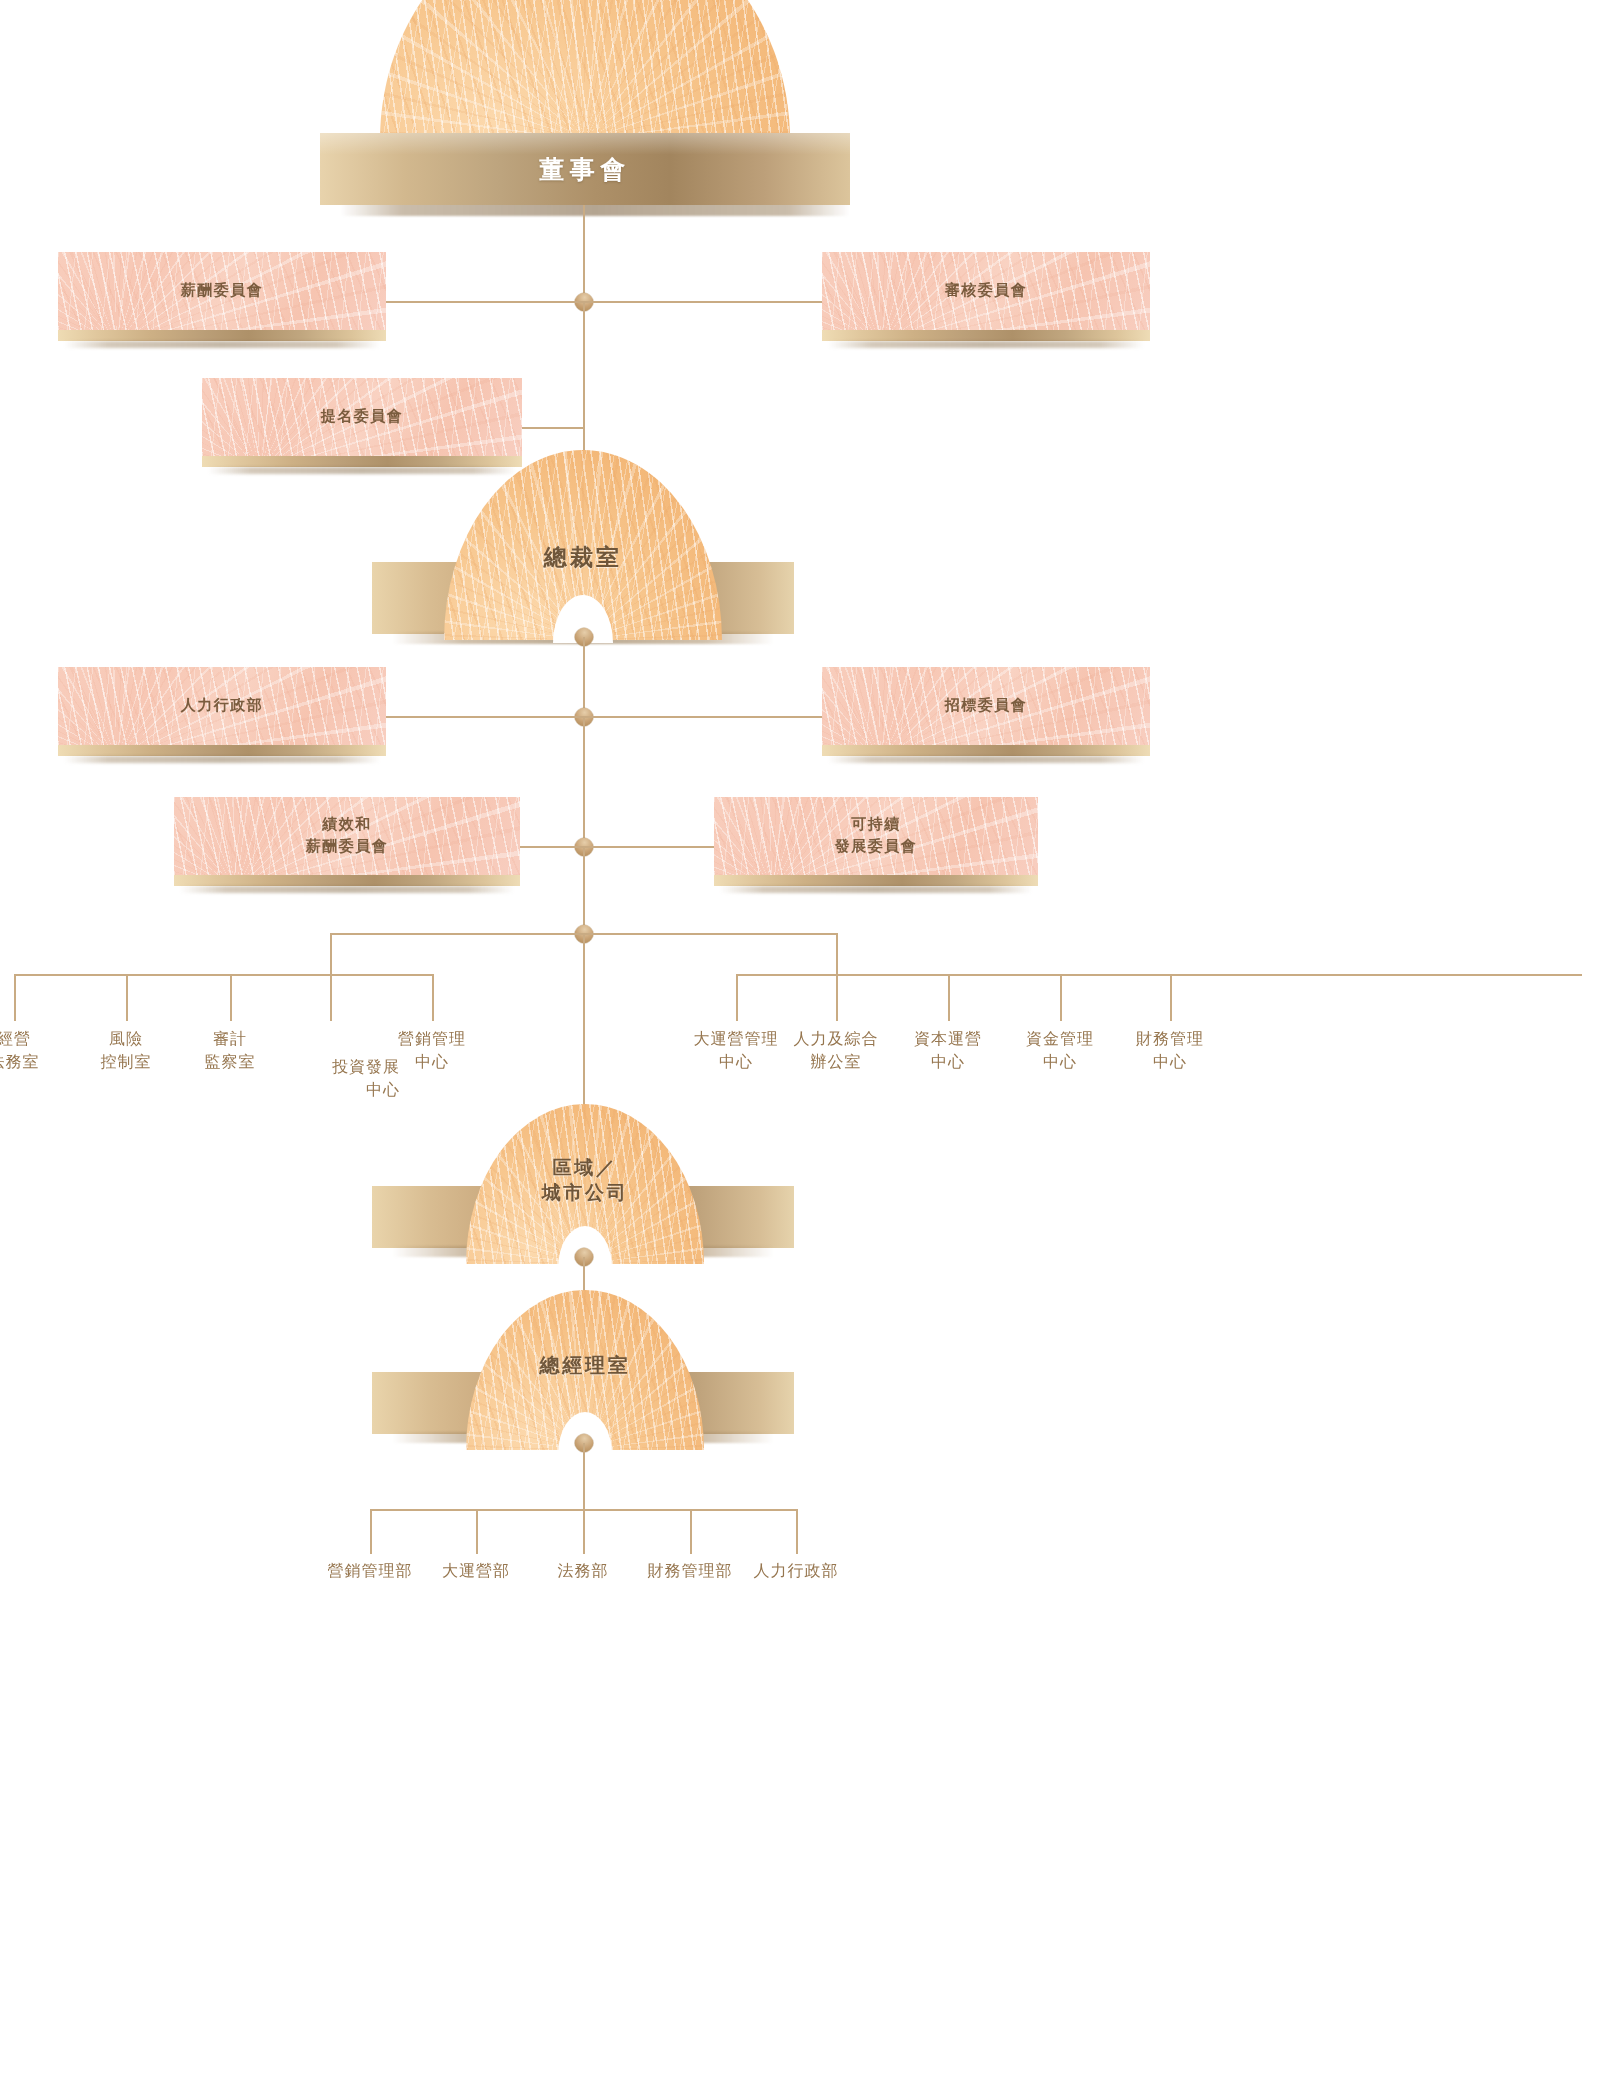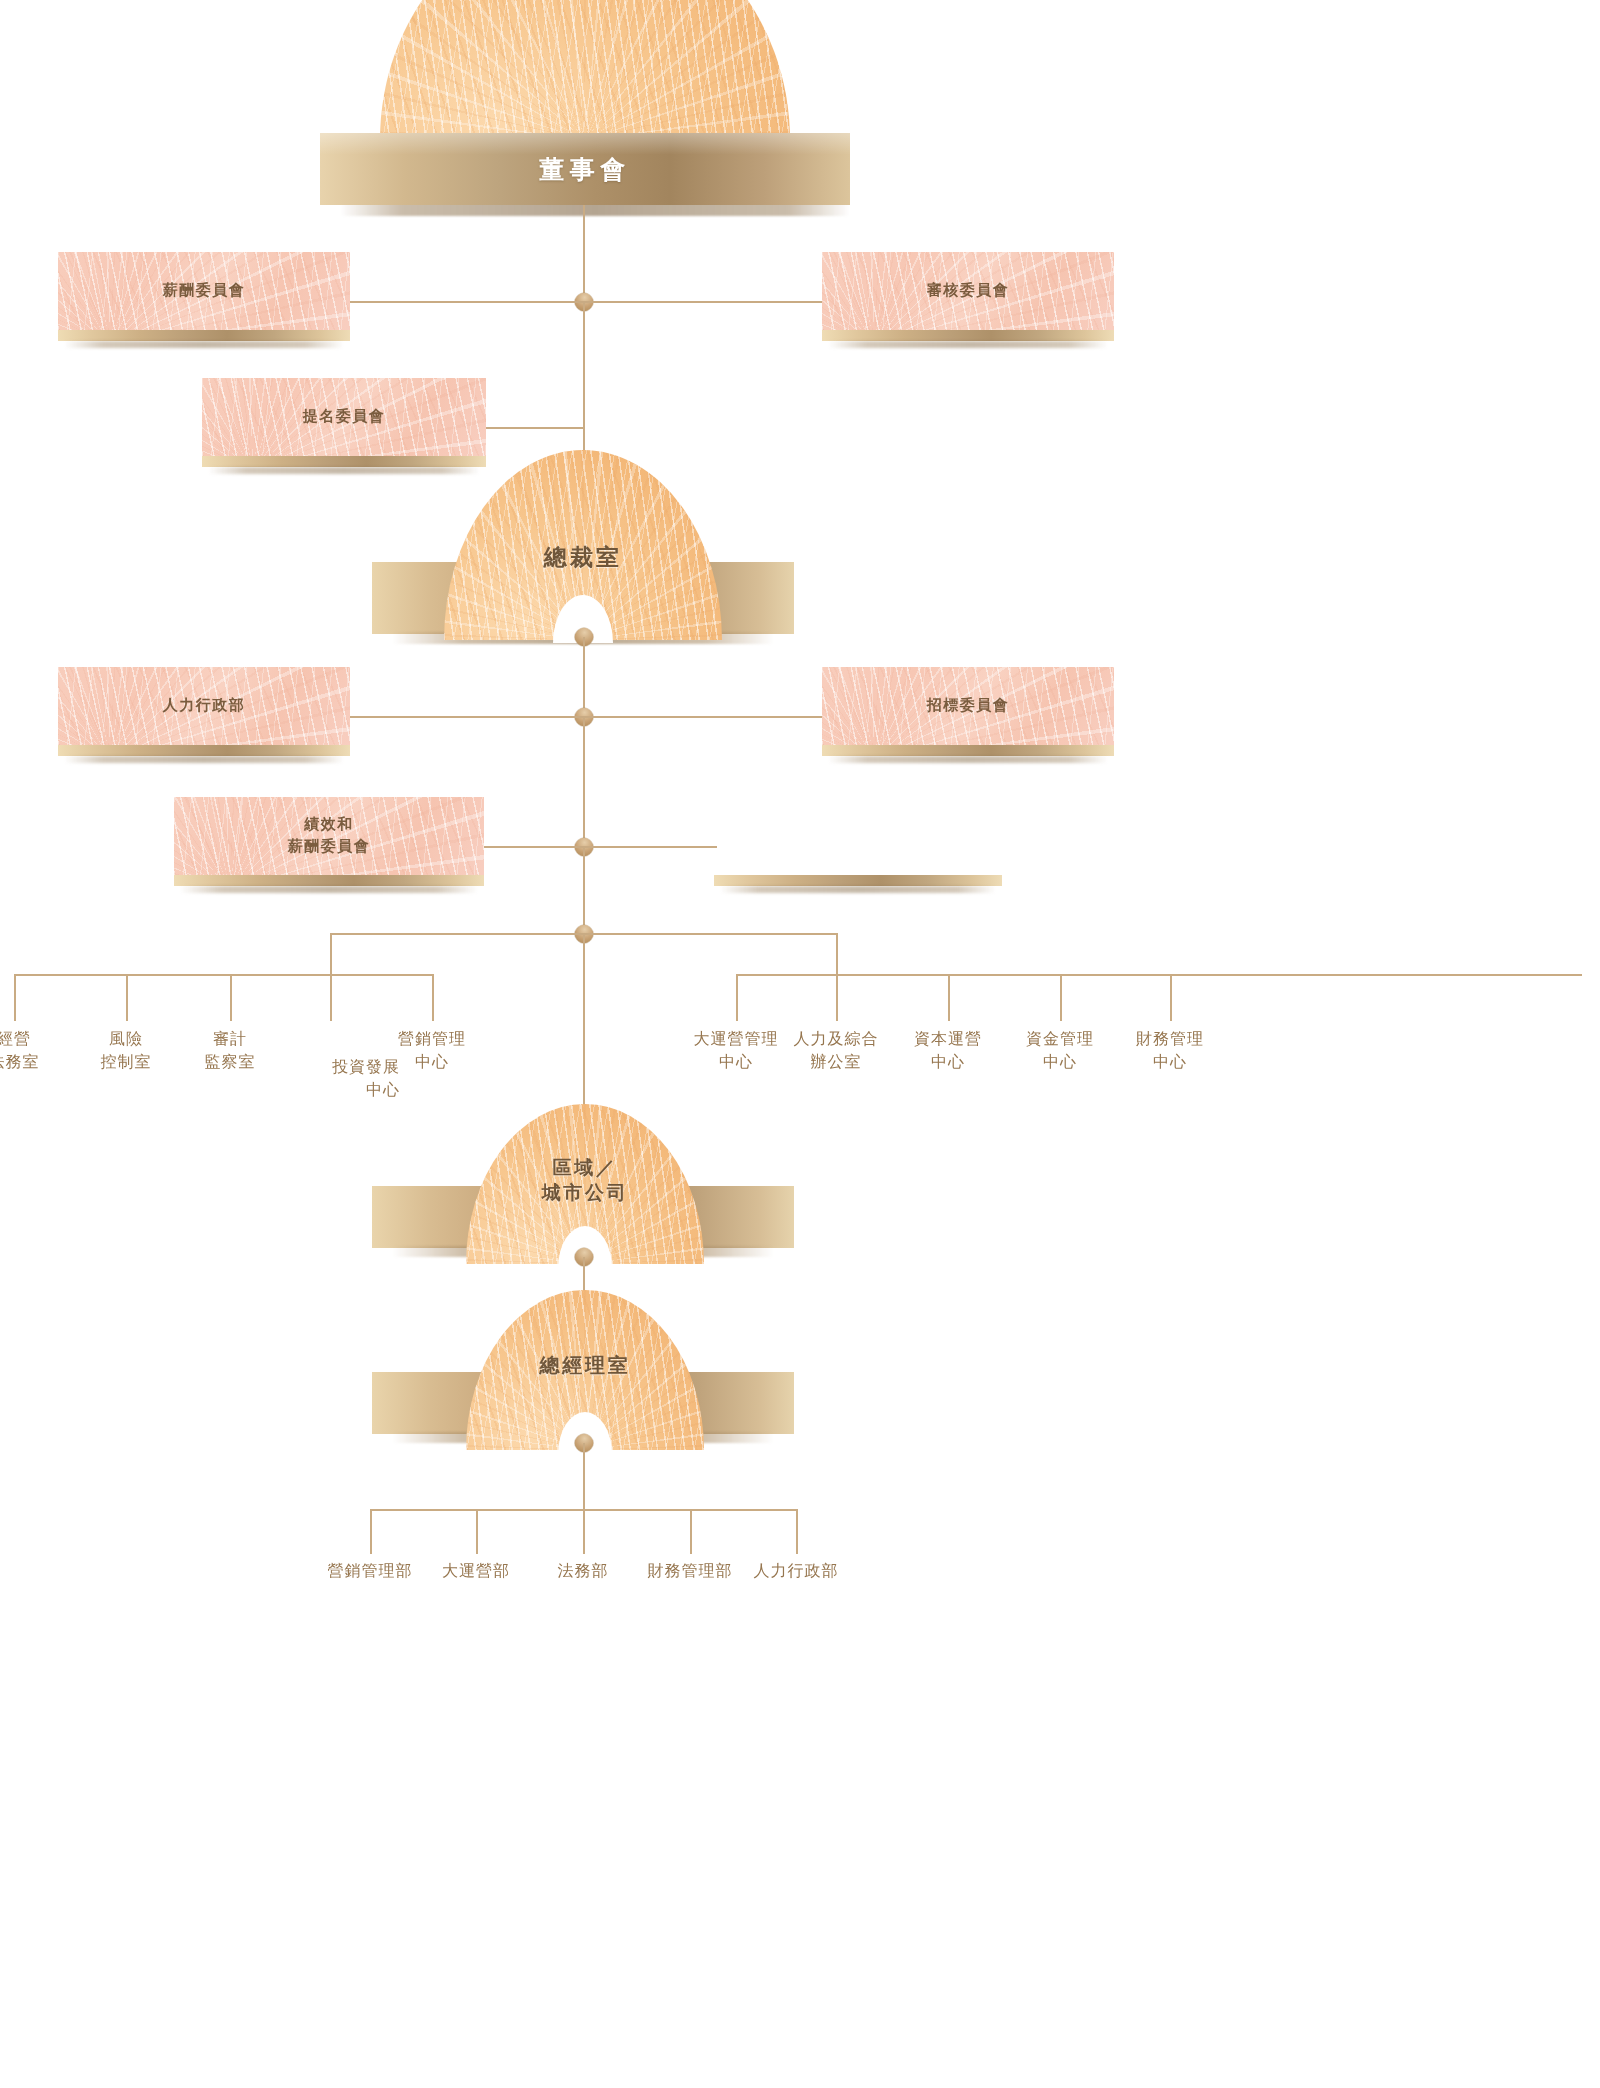--- a/index.html
+++ b/index.html
@@ -91,21 +91,21 @@
     color:#ffffff;font-weight:bold;letter-spacing:.22em;
     text-shadow:0 1px 2px rgba(120,95,60,.55);
   }
   .boardbar-shadow{
     position:absolute;
     background:linear-gradient(90deg,rgba(160,135,98,0) 0%,rgba(150,124,88,.5) 12%,rgba(135,110,78,.62) 50%,rgba(150,124,88,.5) 88%,rgba(160,135,98,0) 100%);
     filter:blur(1.2px);
   }
 
   
-  .card{position:absolute;}
+  .card{position:absolute;padding-left:36px;}
   .card .body{
     position:absolute;left:0;top:0;right:0;
     background:
       repeating-linear-gradient(78deg, rgba(255,255,255,.55) 0 1.4px, rgba(255,255,255,0) 1.4px 11px),
       repeating-linear-gradient(96deg, rgba(255,255,255,.30) 0 1px, rgba(255,255,255,0) 1px 17px),
       repeating-linear-gradient(66deg, rgba(236,168,142,.18) 0 1.6px, rgba(255,255,255,0) 1.6px 21px),
       linear-gradient(118deg,#f8cdbc 0%,#f7c7b4 28%,#f9d2c2 52%,#f6c4b0 74%,#f8cec0 100%);
     display:flex;align-items:center;justify-content:center;
   }
   .card .body::after{
@@ -228,20 +228,24 @@
   <div class="card" style="left:174px;top:797px;width:310px;height:97px;">
     <div class="body" style="height:78px;">
       <span class="txt" style="font-size:15px;">績效和
 薪酬委員會</span>
     </div>
     <div class="base" style="top:78px;height:11px;"></div>
     <div class="baseshadow" style="top:89px;height:7px;"></div>
   </div>
 
   <div class="card" style="left:714px;top:797px;width:288px;height:97px;">
+    <div class="body" style="height:78px;">
+      <span class="txt" style="font-size:15px;">可持續
+發展委員會</span>
+    </div>
     <div class="base" style="top:78px;height:11px;"></div>
     <div class="baseshadow" style="top:89px;height:7px;"></div>
   </div>
 
   <div class="vline" style="left:583px;top:846px;height:92px;"></div>
   <div class="node" style="left:575px;top:925px;"></div>
 
   <div class="hline" style="left:330px;top:933px;width:255px;"></div>
   <div class="vline" style="left:330px;top:933px;height:43px;"></div>
   <div class="hline" style="left:14px;top:974px;width:418px;"></div>

